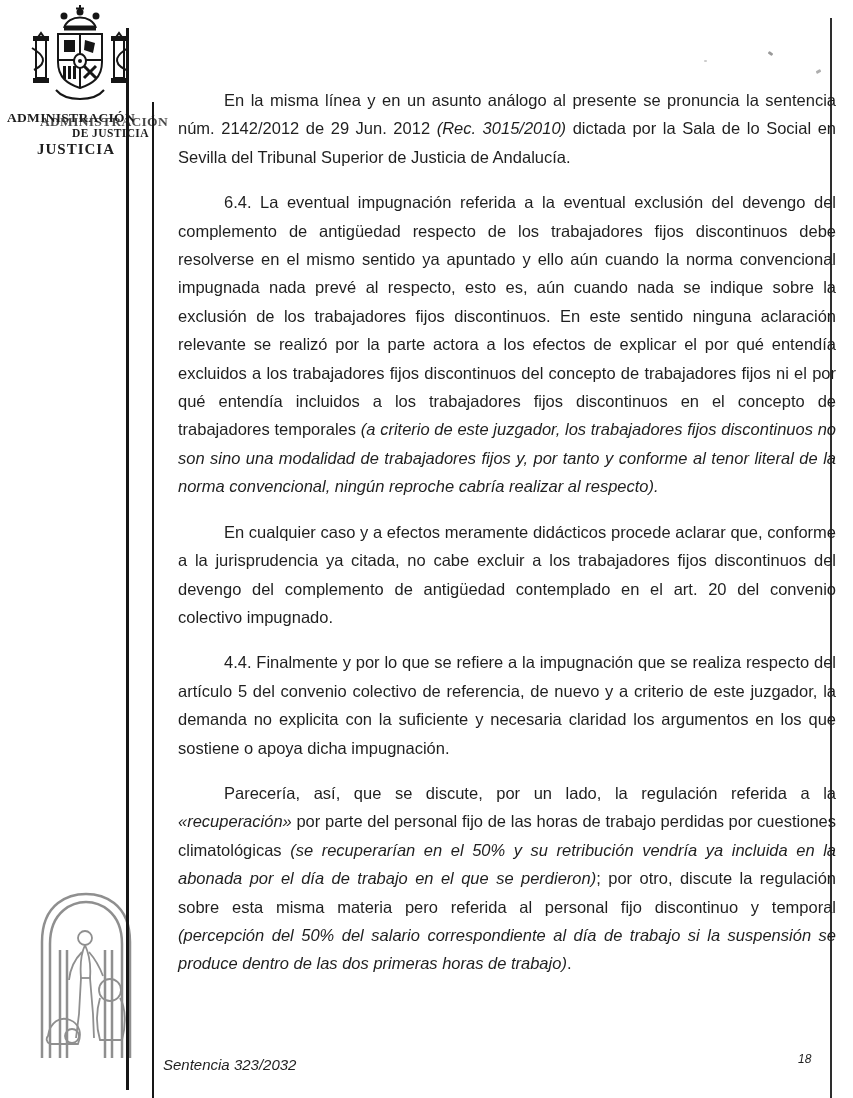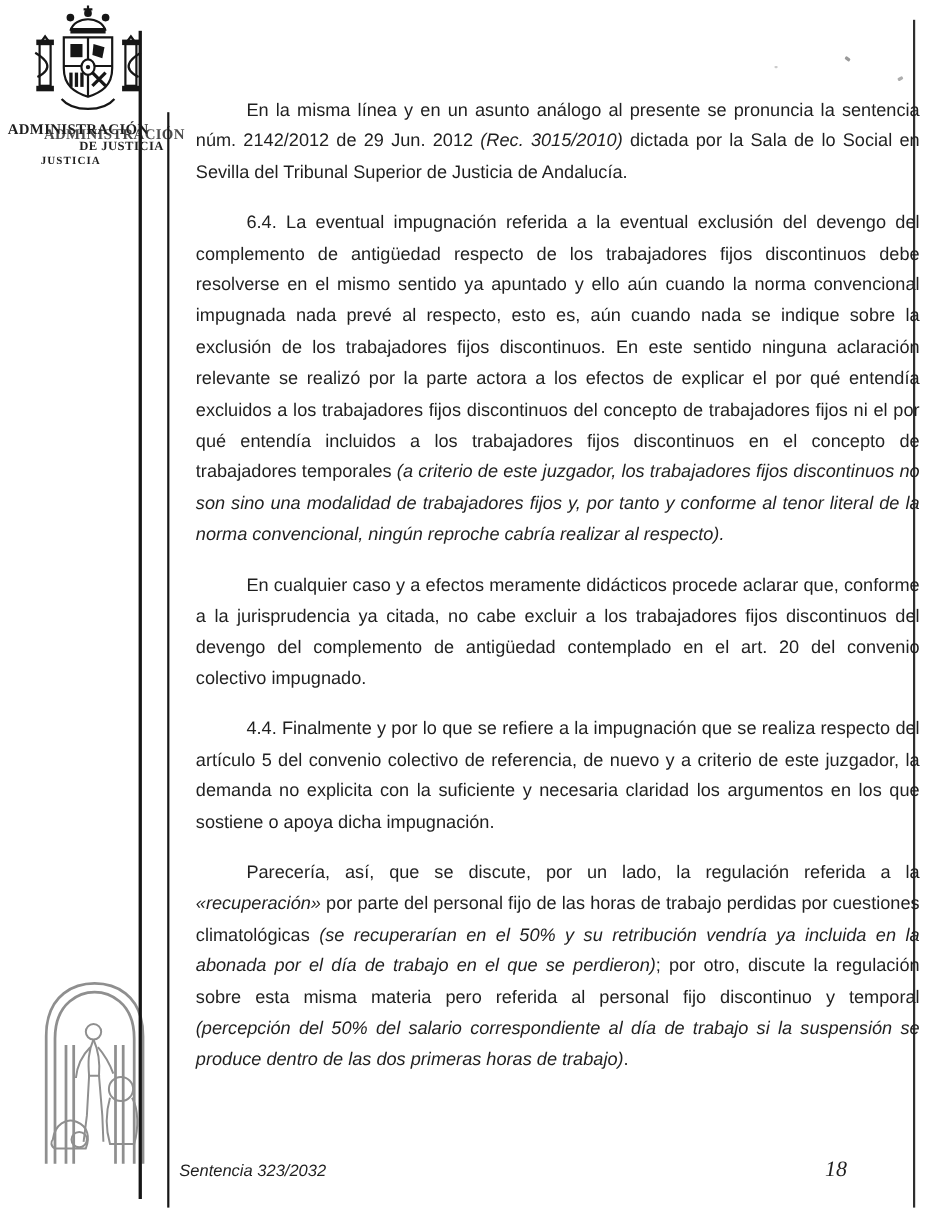--- a/index.html
+++ b/index.html
@@ -18,37 +18,37 @@
   .rule-content{position:absolute;left:152px;top:102px;width:2px;height:996px;background:var(--rule);}
   .rule-right{position:absolute;left:830px;top:18px;width:2px;height:1080px;background:#2e2e2e;}
 
   
   .coa{position:absolute;left:26px;top:4px;width:108px;height:106px;}
   .lh{position:absolute;left:0;top:108px;width:160px;font-family:"Liberation Serif",serif;font-weight:bold;color:#1d1d1d;}
   .lh span{position:absolute;white-space:nowrap;}
   .lh1{left:7px;top:2px;font-size:13.5px;letter-spacing:.3px;}
   .lh1g{left:40px;top:6px;font-size:13.5px;letter-spacing:.3px;opacity:.8;}
   .lh2{left:57px;top:19px;font-size:11.5px;letter-spacing:.4px;margin-left:15px;}
-  .lh3{left:37px;top:33px;font-size:10px;letter-spacing:1px;}
+  .lh3{left:37px;top:33px;font-size:15px;letter-spacing:1px;}
 
   
   .emblem{position:absolute;left:36px;top:886px;width:100px;height:176px;}
 
   
   .content{
     position:absolute;left:161px;top:86px;width:658px;
     font-size:16.5px;line-height:28.4px;text-align:justify;margin-left:17px;
   }
   .content p{margin:0 0 17px 0;text-indent:46px;}
   .content .i{font-style:italic;}
   .content .b{font-weight:normal;}
 
   
   .footer-left{position:absolute;left:163px;top:1056px;font-style:italic;font-size:15px;}
-  .footer-page{position:absolute;left:750px;top:1052px;font-family:Liberation Serif, serif;font-style:italic;font-size:20px;}
+  .footer-page{position:absolute;left:798px;top:1052px;font-family:Liberation Sans, sans-serif;font-style:italic;font-size:12px;}
 
   
   .speck{position:absolute;background:#9a9a9a;border-radius:1px;}
   .sp1{left:768px;top:52px;width:5px;height:3px;transform:rotate(35deg);}
   .sp2{left:816px;top:70px;width:5px;height:3px;transform:rotate(-30deg);opacity:.8;}
   .sp3{left:704px;top:60px;width:3px;height:2px;opacity:.5;}
 </style>
 </head>
 <body>
 

